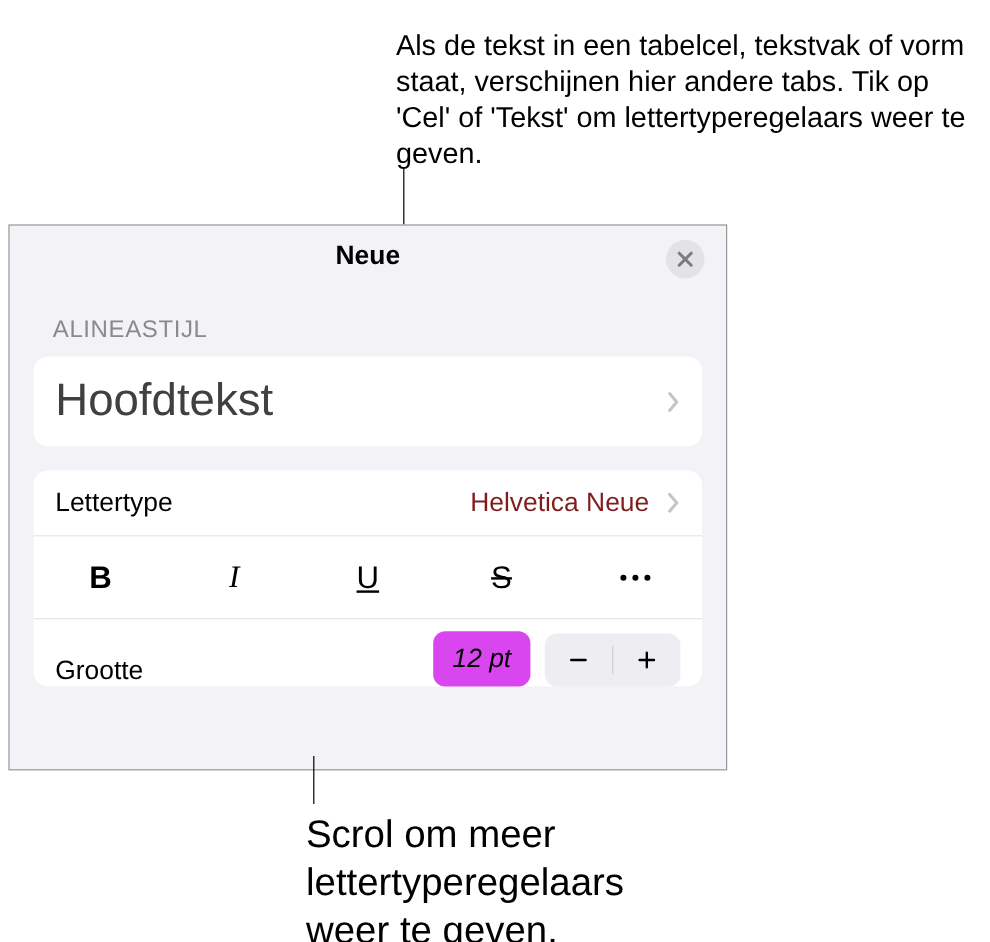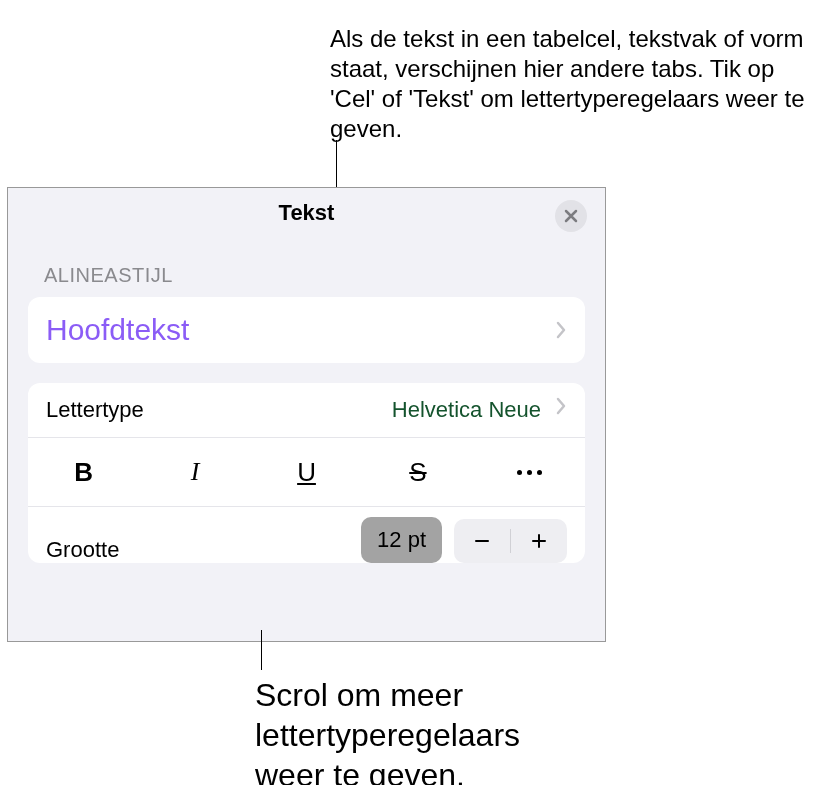--- a/index.html
+++ b/index.html
@@ -100,53 +100,54 @@
       margin: 0 20px;
     }
     .paragraph-style-row {
       display: flex;
       align-items: center;
       justify-content: space-between;
       padding: 16px 18px;
       cursor: pointer;
     }
     .paragraph-style-text {
-      font-size: 30px;
-      color: #8b5cf6;
+      font-size: 38px;
+      color: #404040;
     }
     .chevron {
       width: 12px;
       height: 18px;
     }
     .chevron path {
       stroke: #c4c4c8;
       stroke-width: 2.5;
       fill: none;
       stroke-linecap: round;
       stroke-linejoin: round;
     }
     .font-card {
       margin-top: 20px;
     }
     .row {
       display: flex;
+      align-items: center;
       padding: 14px 18px;
       border-bottom: 1px solid #e5e5ea;
     }
     .row:last-child {
       border-bottom: none;
     }
     .row-label {
       flex: 1;
       font-size: 22px;
       color: #000;
     }
     .row-value {
       font-size: 22px;
-      color: #14532d;
+      color: #7f1d1d;
       margin-right: 14px;
     }
     .style-row {
       display: flex;
       align-items: center;
       padding: 10px 0;
       border-bottom: 1px solid #e5e5ea;
     }
     .style-btn {
       flex: 1;
@@ -171,27 +172,28 @@
       height: 5px;
       background: #000;
       border-radius: 50%;
     }
     .size-row {
       display: flex;
       align-items: flex-end;
       padding: 10px 18px 0 18px;
     }
     .size-value {
-      background: #a3a3a3;
+      background: #d946ef;
       border-radius: 10px;
       padding: 10px 16px;
       font-size: 22px;
       color: #000;
       margin-right: 12px;
       cursor: pointer;
+      font-style: italic;
     }
     .stepper {
       display: flex;
       align-items: center;
       background: #eeeef2;
       border-radius: 10px;
       overflow: hidden;
     }
     .stepper-btn {
       width: 56px;
@@ -210,21 +212,21 @@
     }
   </style>
 </head>
 <body>
 
 <div class="annotation-top">Als de tekst in een tabelcel, tekstvak of vorm staat, verschijnen hier andere tabs. Tik op 'Cel' of 'Tekst' om lettertyperegelaars weer te geven.</div>
 <div class="callout-line-top"></div>
 
 <div class="panel">
   <div class="panel-header">
-    <div class="panel-title">Tekst</div>
+    <div class="panel-title">Neue</div>
     <div class="close-btn">
       <svg viewBox="0 0 14 14">
         <path d="M2 2 L12 12 M12 2 L2 12" stroke="#7c7c80" stroke-width="2.5" stroke-linecap="round"></path>
       </svg>
     </div>
   </div>
 
   <div class="section-label">ALINEASTIJL</div>
 
   <div class="card">

